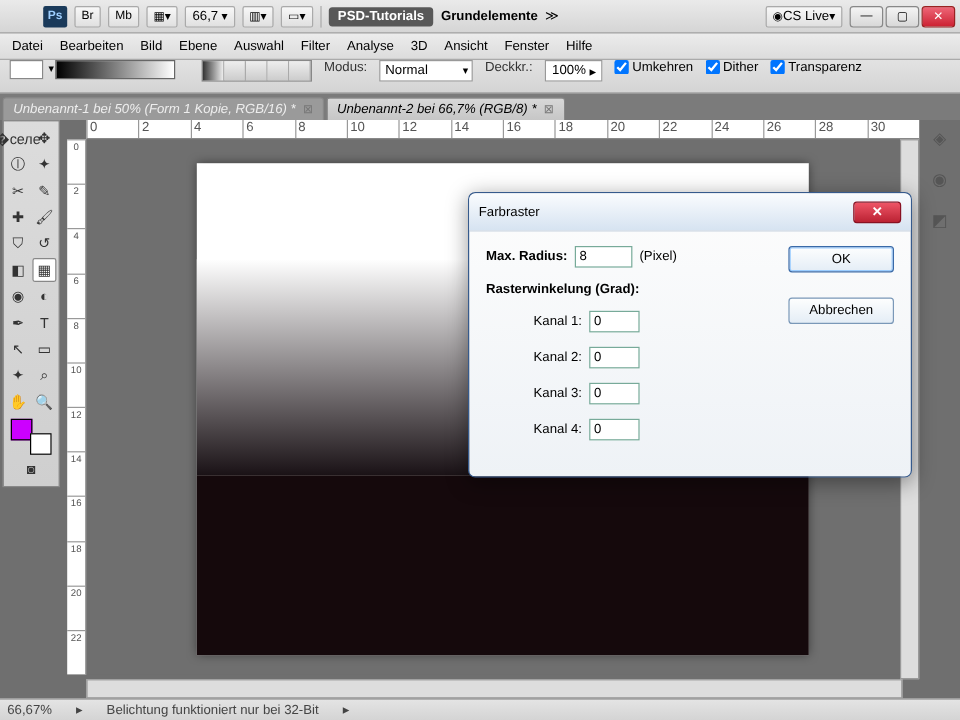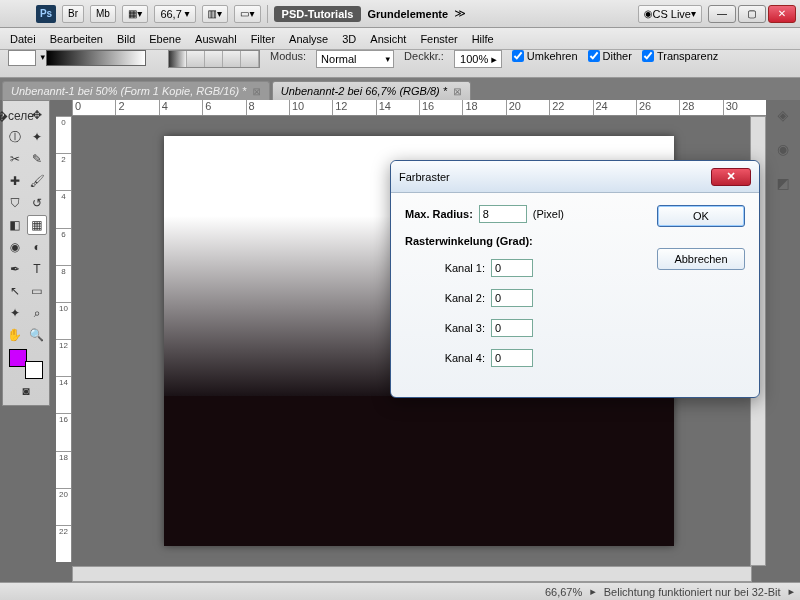--- a/index.html
+++ b/index.html
@@ -52,21 +52,21 @@
 .ruler-v { position:absolute; left:56px; top:16px; width:16px; bottom:20px; background:#fff; border-right:1px solid #888; display:flex; flex-direction:column; }
 .ruler-v span { flex:1; border-top:1px solid #999; font-size:8px; color:#555; padding-top:1px; text-align:center;}
 
 .canvas-area { position:absolute; left:72px; top:16px; right:34px; bottom:20px; background:#6f6f6f; overflow:hidden; }
 .canvas { position:absolute; left:92px; top:20px; width:510px; height:410px; background:#fff; box-shadow:0 0 8px rgba(0,0,0,0.5); }
 .canvas-grad { width:100%; height:180px; margin-top:80px; background:linear-gradient(#fff,#1a1216); }
 .canvas-dark { width:100%; height:150px; background:#15090c; }
 .scroll-h { position:absolute; left:72px; bottom:0; right:48px; height:16px; background:#ddd; border:1px solid #999; }
 .scroll-v { position:absolute; right:34px; top:16px; width:16px; bottom:16px; background:#ddd; border:1px solid #999; }
 
-.statusbar { position:absolute; left:0; right:0; bottom:0; height:18px; background:linear-gradient(#e4e4e4,#d4d4d4); border-top:1px solid #999; display:flex; align-items:center; padding:0 6px; gap:8px; font-size:10px; color:#444;justify-content:flex-end; }
+.statusbar { position:absolute; left:0; right:0; bottom:0; height:18px; background:linear-gradient(#e4e4e4,#d4d4d4); border-top:1px solid #999; display:flex; align-items:center; padding:0 6px; gap:20px; font-size:10px; color:#444; }
 
 .dialog { position:absolute; left:390px; top:160px; width:370px; background:linear-gradient(#fdfdfd,#eef2f6); border:1px solid #365a8c; border-radius:6px; box-shadow:0 4px 18px rgba(0,0,0,0.4); }
 .dlg-title { height:32px; background:linear-gradient(#fafcfe,#d6e3f1); border-bottom:1px solid #abc; border-radius:6px 6px 0 0; display:flex; align-items:center; padding:0 8px; }
 .dlg-close { margin-left:auto; width:40px; height:18px; background:linear-gradient(#e56,#b23); border:1px solid #812; border-radius:3px; color:#fff; display:flex;align-items:center;justify-content:center;font-weight:bold;font-size:11px; }
 .dlg-body { padding:12px 14px 18px; display:flex; gap:14px; }
 .dlg-left { flex:1; }
 .dlg-row { display:flex; align-items:center; gap:6px; margin-bottom:12px; }
 .dlg-row label { width:80px; text-align:right; }
 .dlg-row .lbl-wide { width:auto; text-align:center;font-weight:bold; }
 .dlg-row input { width:42px; border:1px solid #7a9; padding:2px 3px; height:18px; }

